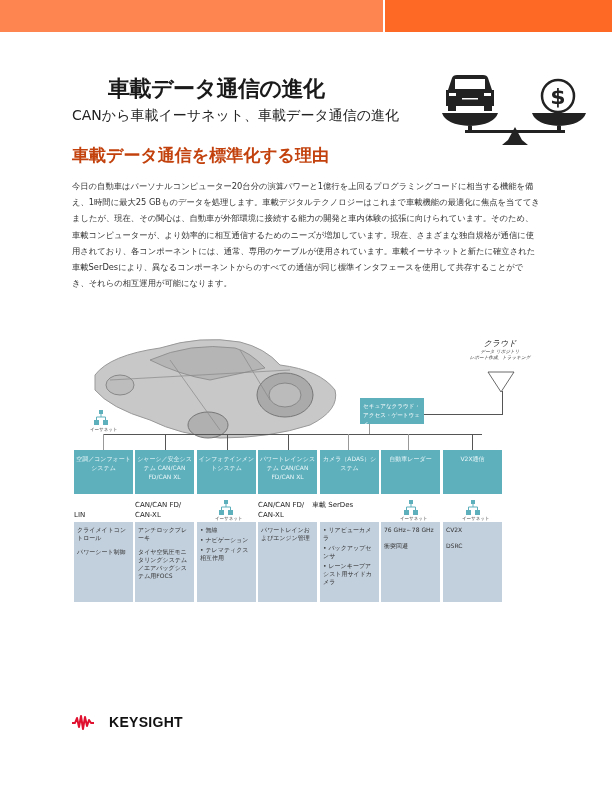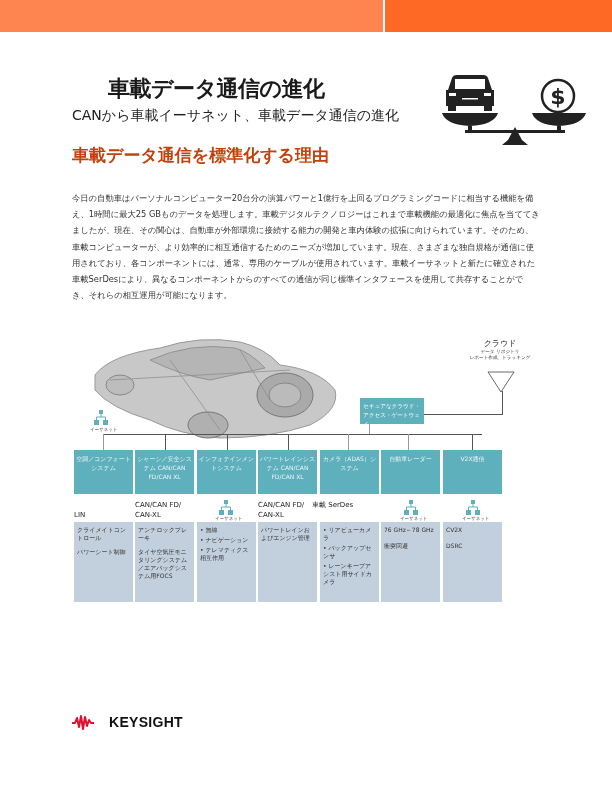--- a/index.html
+++ b/index.html
@@ -3,25 +3,25 @@
 <meta charset="utf-8">
 <style>
   * { box-sizing: border-box; margin: 0; padding: 0; }
   body { width: 612px; height: 792px; background: #ffffff; position: relative; overflow: hidden; font-family: "DejaVu Sans", sans-serif; color: #222; }
   .topbar-left { position: absolute; left: 0; top: 0; width: 383px; height: 32px; background: #fe8450; }
   .topbar-right { position: absolute; left: 385px; top: 0; width: 227px; height: 32px; background: #fe6a26; }
   .title { position: absolute; left: 72px; top: 74px; font-size: 22px; font-weight: bold; color: #1a1a1a; letter-spacing: -0.5px; margin-left: 36px; }
   .subtitle { position: absolute; left: 72px; top: 107px; font-size: 14px; color: #222; }
   .scale-icon { position: absolute; left: 440px; top: 70px; width: 150px; height: 80px; }
   .h2 { position: absolute; left: 72px; top: 144px; font-size: 17px; font-weight: bold; color: #c2410c; }
-  .body-text { position: absolute; left: 72px; top: 190px; width: 468px; font-size: 8.3px; line-height: 16.2px; color: #333; }
+  .body-text { position: absolute; left: 72px; top: 178px; width: 468px; font-size: 8.3px; line-height: 16.2px; color: #333; }
   .car { position: absolute; left: 90px; top: 330px; width: 250px; height: 110px; }
   .net-icon { position: absolute; width: 16px; height: 16px; }
   .net-label { position: absolute; font-size: 4.5px; color: #333; }
-  .cloud { position: absolute; left: 455px; top: 338px; width: 90px; text-align: center; }
+  .cloud { position: absolute; left: 455px; top: 338px; width: 90px; text-align: center; font-style: italic; }
   .cloud-title { font-size: 8px; color: #222; }
   .cloud-sub { font-size: 4.6px; color: #333; line-height: 6px; }
   .gateway { position: absolute; left: 360px; top: 398px; width: 64px; height: 26px; background: #5fb0bd; color: #fff; font-size: 5.6px; line-height: 9px; padding: 4px 3px; }
   .line { position: absolute; background: #555; }
   .line.light { background: #999; }
   .sysbox { position: absolute; top: 450px; width: 59px; height: 44px; background: #5fb0bd; color: #e8f6f8; font-size: 6px; line-height: 9px; text-align: center; padding-top: 4px; }
   .proto { position: absolute; top: 500px; width: 59px; text-align: left; font-size: 7px; line-height: 10px; color: #222; }
   .detail { position: absolute; top: 522px; width: 59px; height: 80px; background: #c2cfdc; font-size: 6px; line-height: 8px; color: #333; padding: 4px 3px; }
   .detail ul { list-style: none; }
   .detail li { margin-bottom: 2px; }

